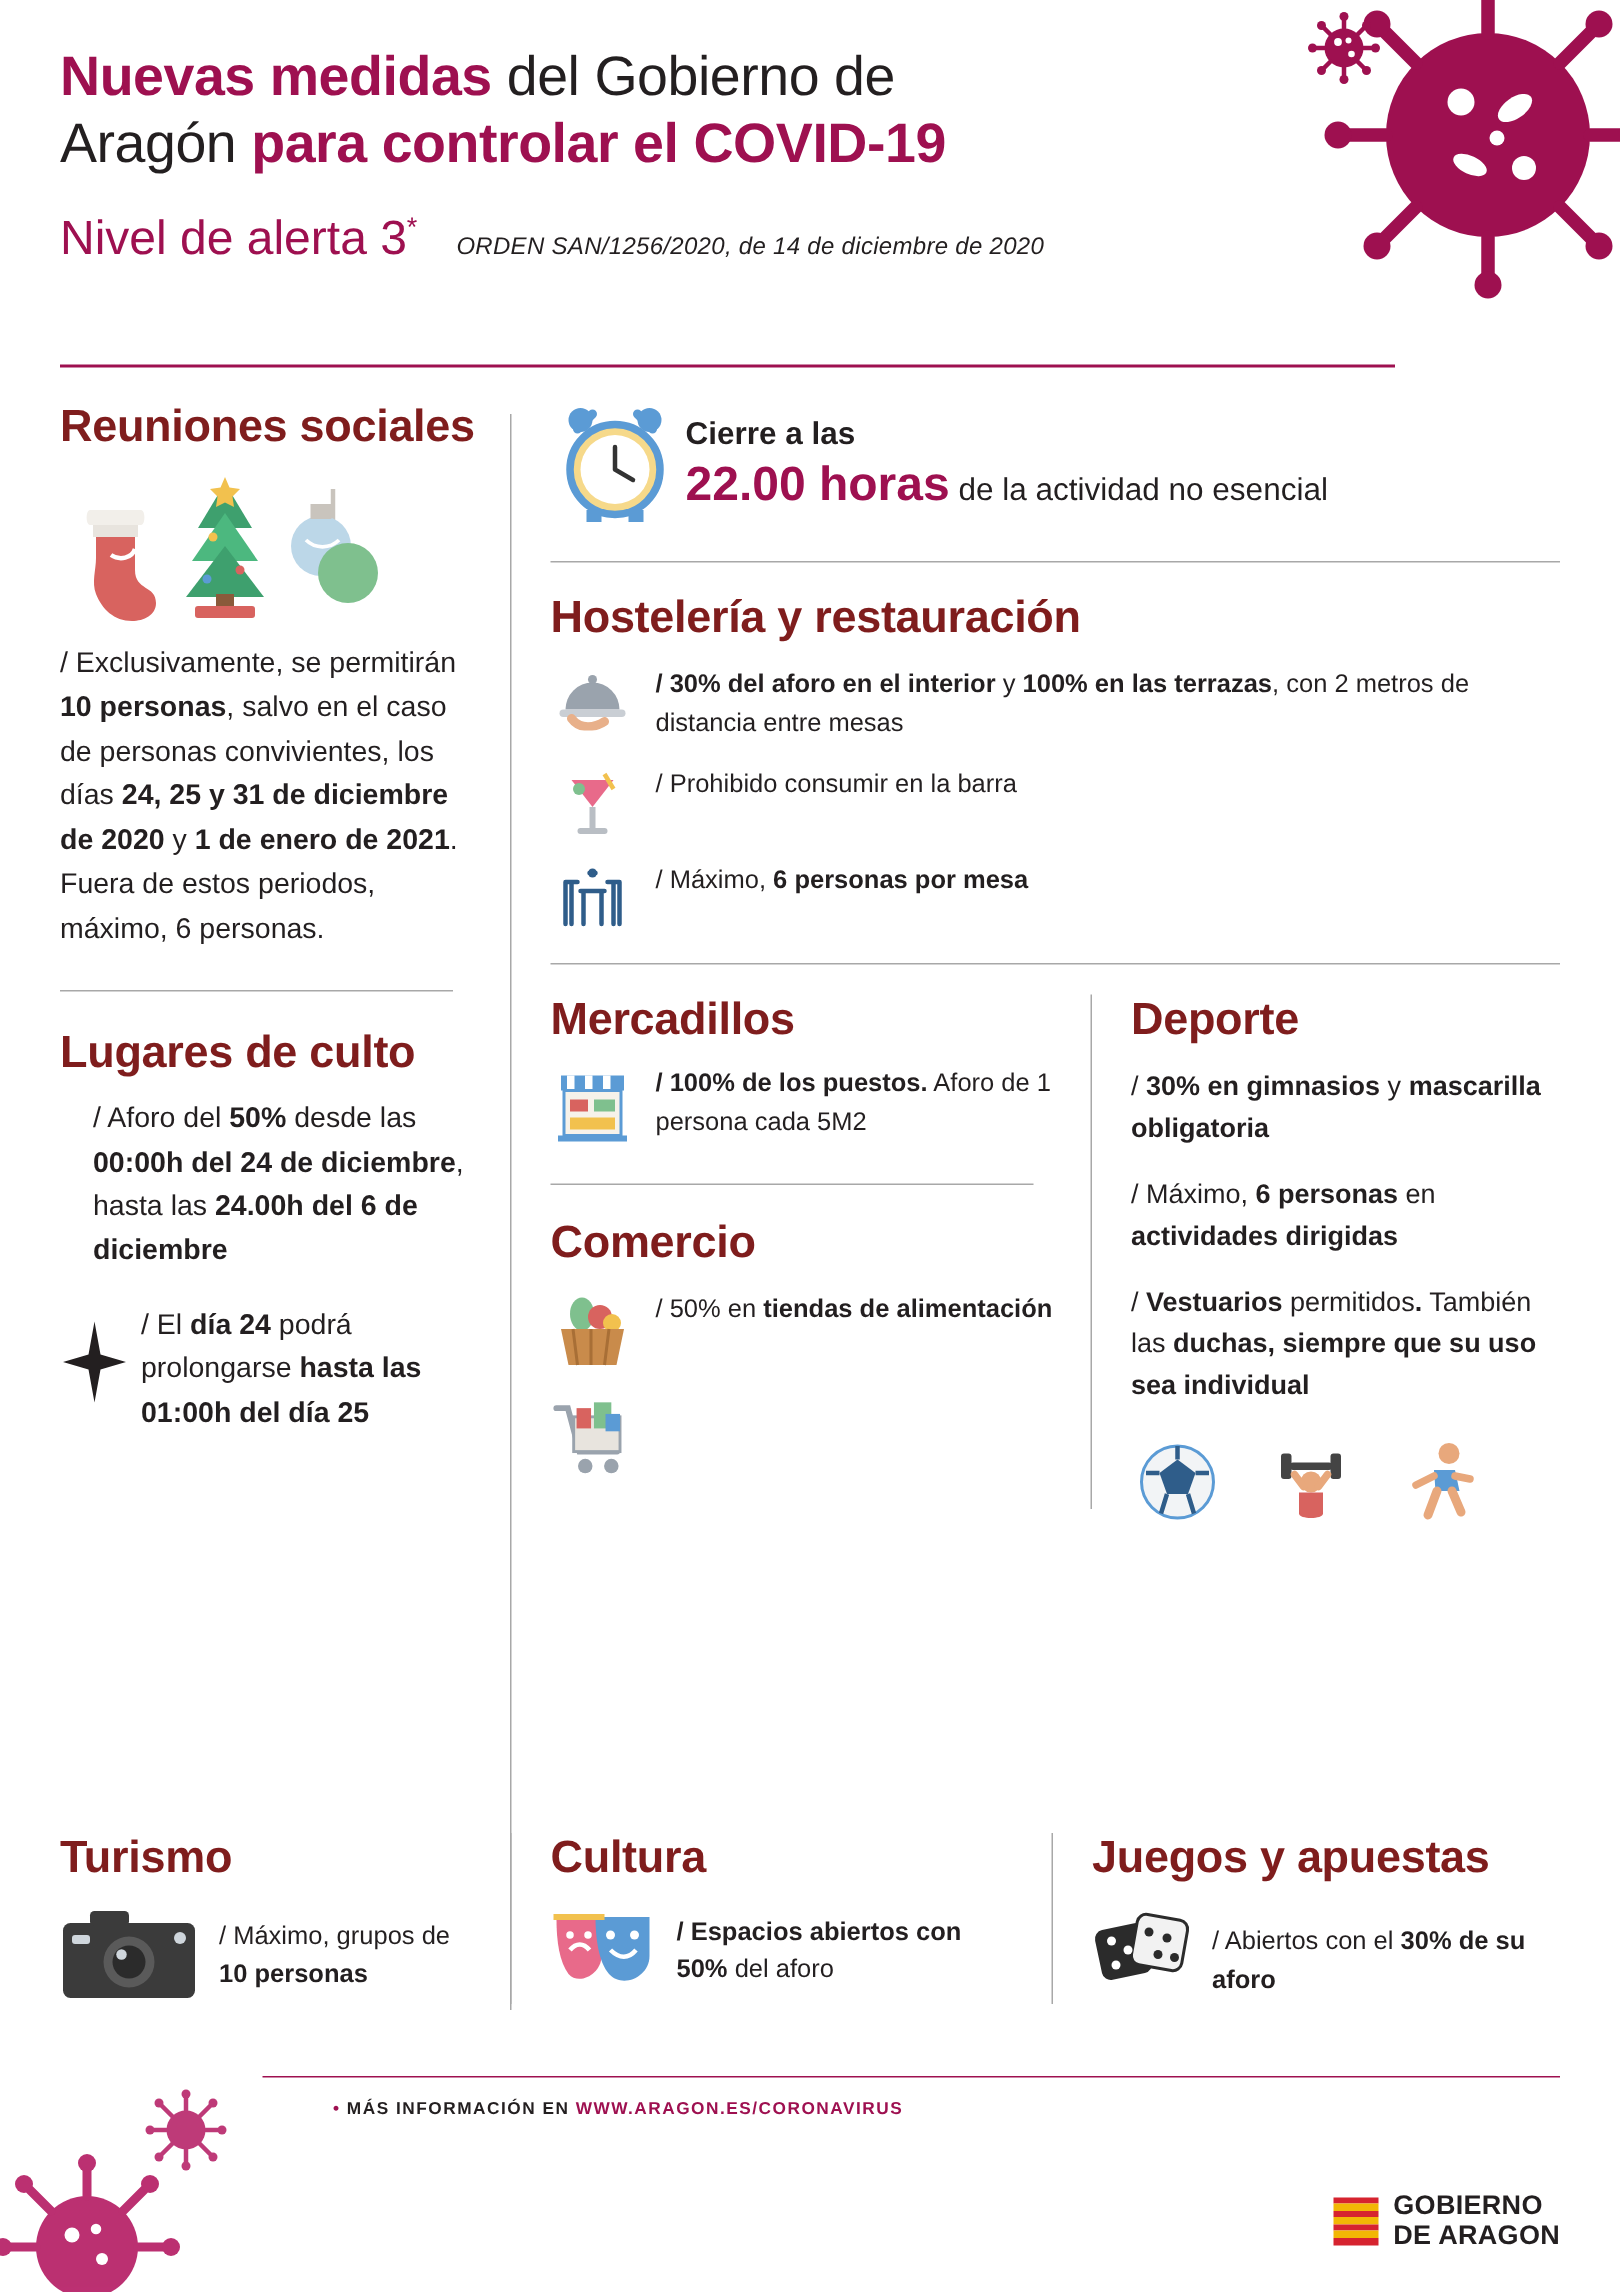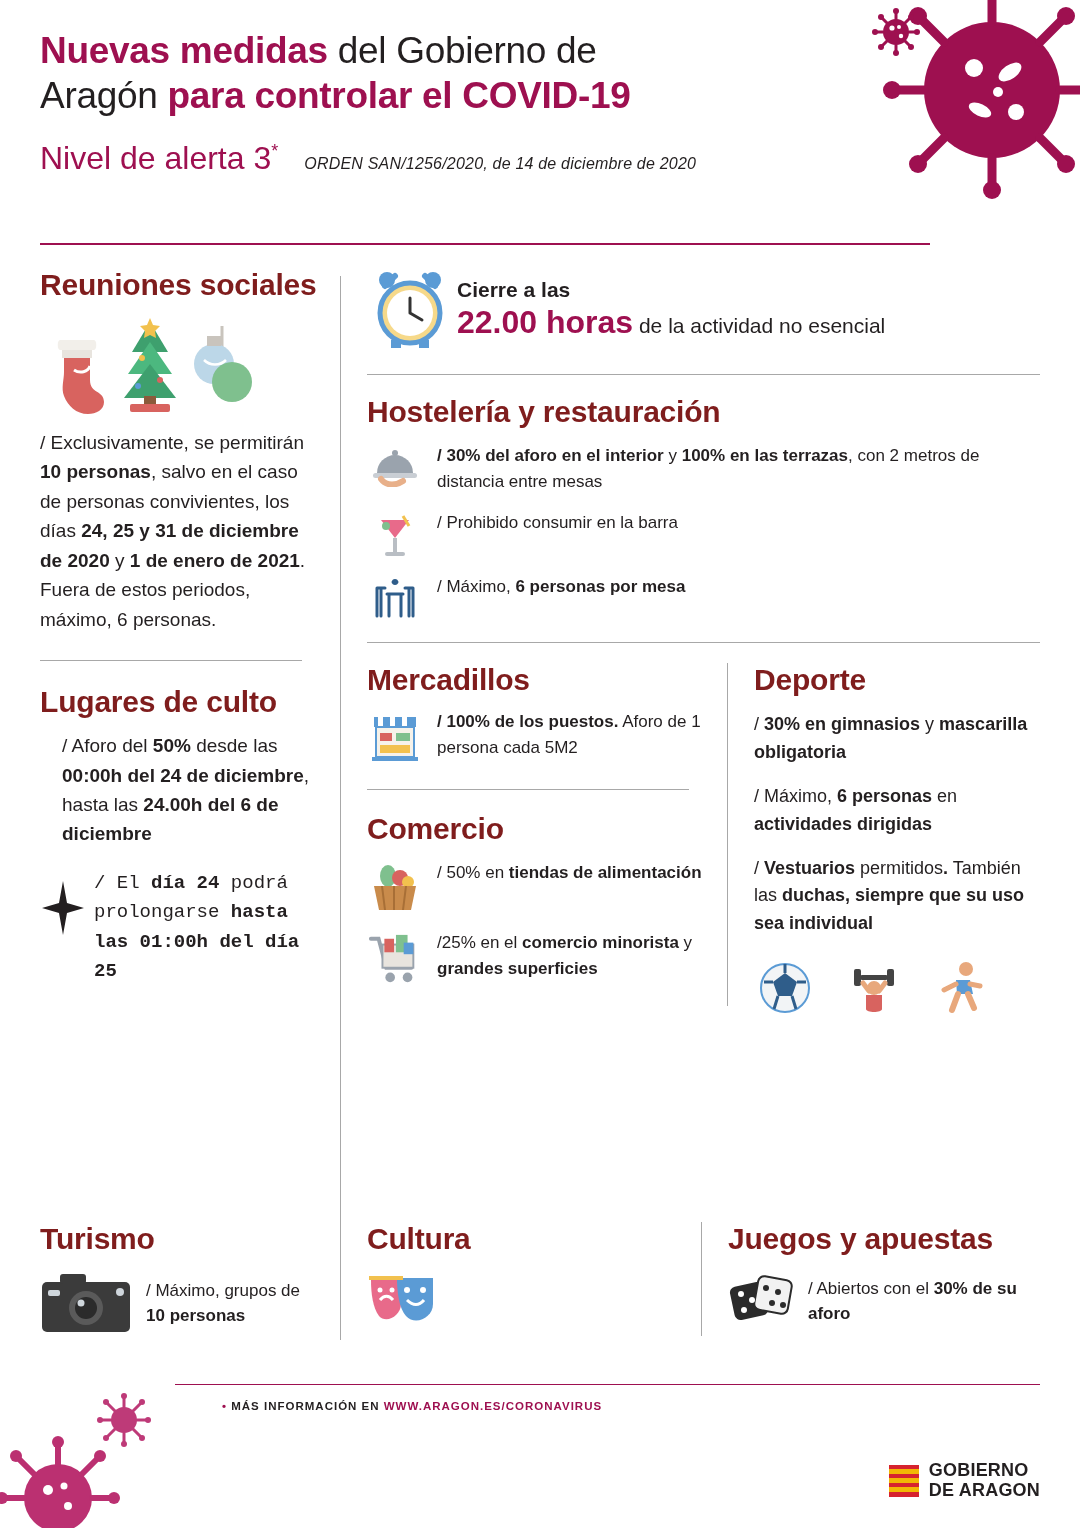--- a/index.html
+++ b/index.html
@@ -362,21 +362,21 @@
       </p>
 
       <div class="hr-left"></div>
 
       <h2 class="sec">Lugares de culto</h2>
 
       <p class="txt" style="padding-left:22px;">
         <span>/ Aforo del </span><b>50%</b><span>  desde las </span><b>00:00h del 24 de diciembre</b><span>, hasta las </span><b>24.00h del 6 de diciembre</b>
       </p>
 
-      <div style="display:flex;align-items:flex-start;gap:8px;margin-top:20px;font-family:Liberation Mono, monospace;">
+      <div style="display:flex;align-items:flex-start;gap:8px;margin-top:20px;">
         <svg width="46" height="58" viewBox="0 0 46 58" style="flex:0 0 46px;margin-top:10px">
           <path d="M23 2 L27 24 L44 29 L27 34 L23 56 L19 34 L2 29 L19 24z" fill="#231f20"></path>
         </svg>
         <p class="txt">
           <span>/ El </span><b>día 24</b><span> podrá prolongarse </span><b>hasta las 01:00h del día 25</b>
         </p>
       </div>
     </div>
 
     <div class="vline"></div>
@@ -501,23 +501,20 @@
             <div class="ico">
               <svg width="58" height="56" viewBox="0 0 58 56">
                 <path d="M4 6 h8 l8 30 h26" stroke="#9aa3ad" stroke-width="4" fill="none" stroke-linecap="round"></path>
                 <rect x="16" y="12" width="32" height="24" fill="#e8e4de" stroke="#9aa3ad" stroke-width="2"></rect>
                 <rect x="18" y="6" width="10" height="14" fill="#d8635f"></rect>
                 <rect x="30" y="2" width="12" height="18" fill="#7fc08e"></rect>
                 <rect x="38" y="10" width="10" height="12" fill="#5b9bd5"></rect>
                 <circle cx="24" cy="46" r="5" fill="#9aa3ad"></circle>
                   <circle cx="42" cy="46" r="5" fill="#9aa3ad"></circle>
               </svg>
-            </div>
-            <div class="body">
-              <span>/25% en el </span><b>comercio minorista</b><span> y </span><b>grandes superficies</b>
             </div>
           </div>
         </div>
 
         <div class="vline" style="margin:0 0 10px 0;"></div>
 
         <div class="tc-right">
           <h2 class="sec">Deporte</h2>
 
           <p class="bullet" style="margin-top:14px;">
@@ -591,28 +588,31 @@
               <circle cx="56" cy="20" r="3"></circle>
             </g>
           <path d="M40 30 c6 6 12 6 17 0" stroke="#fff" stroke-width="3" fill="none"></path>
           <g fill="#fff">
               <circle cx="13" cy="20" r="2.5"></circle>
               <circle cx="25" cy="20" r="2.5"></circle>
             </g>
           <path d="M13 30 c4 -5 9 -5 13 0" stroke="#fff" stroke-width="3" fill="none"></path>
           <path d="M2 6 h34 v4 h-34z" fill="#f2c14e"></path>
         </svg>
+        <div class="t">
+          <b>/ Espacios abiertos con 50%</b><span> del aforo</span>
+        </div>
       </div>
     </div>
 
     <div style="width:1px;background:#a8a8a8;"></div>
 
     <div class="br-3">
       <h2 class="sec">Juegos y apuestas</h2>
-      <div class="icon-text" style="margin-top:14px;">
+      <div class="icon-text" style="margin-top:14px;align-items:flex-end;">
         <svg width="66" height="62" viewBox="0 0 66 62" style="flex:0 0 66px">
           <rect x="4" y="14" width="34" height="34" rx="6" fill="#2b2b2b" transform="rotate(-12 21 31)"></rect>
           <rect x="28" y="8" width="34" height="34" rx="6" fill="#f2f2f2" stroke="#2b2b2b" stroke-width="2" transform="rotate(10 45 25)"></rect>
           <g fill="#ffffff">
               <circle cx="13" cy="24" r="3"></circle>
               <circle cx="24" cy="30" r="3"></circle>
               <circle cx="16" cy="40" r="3"></circle>
             </g>
           <g fill="#2b2b2b">
               <circle cx="38" cy="18" r="3"></circle>

